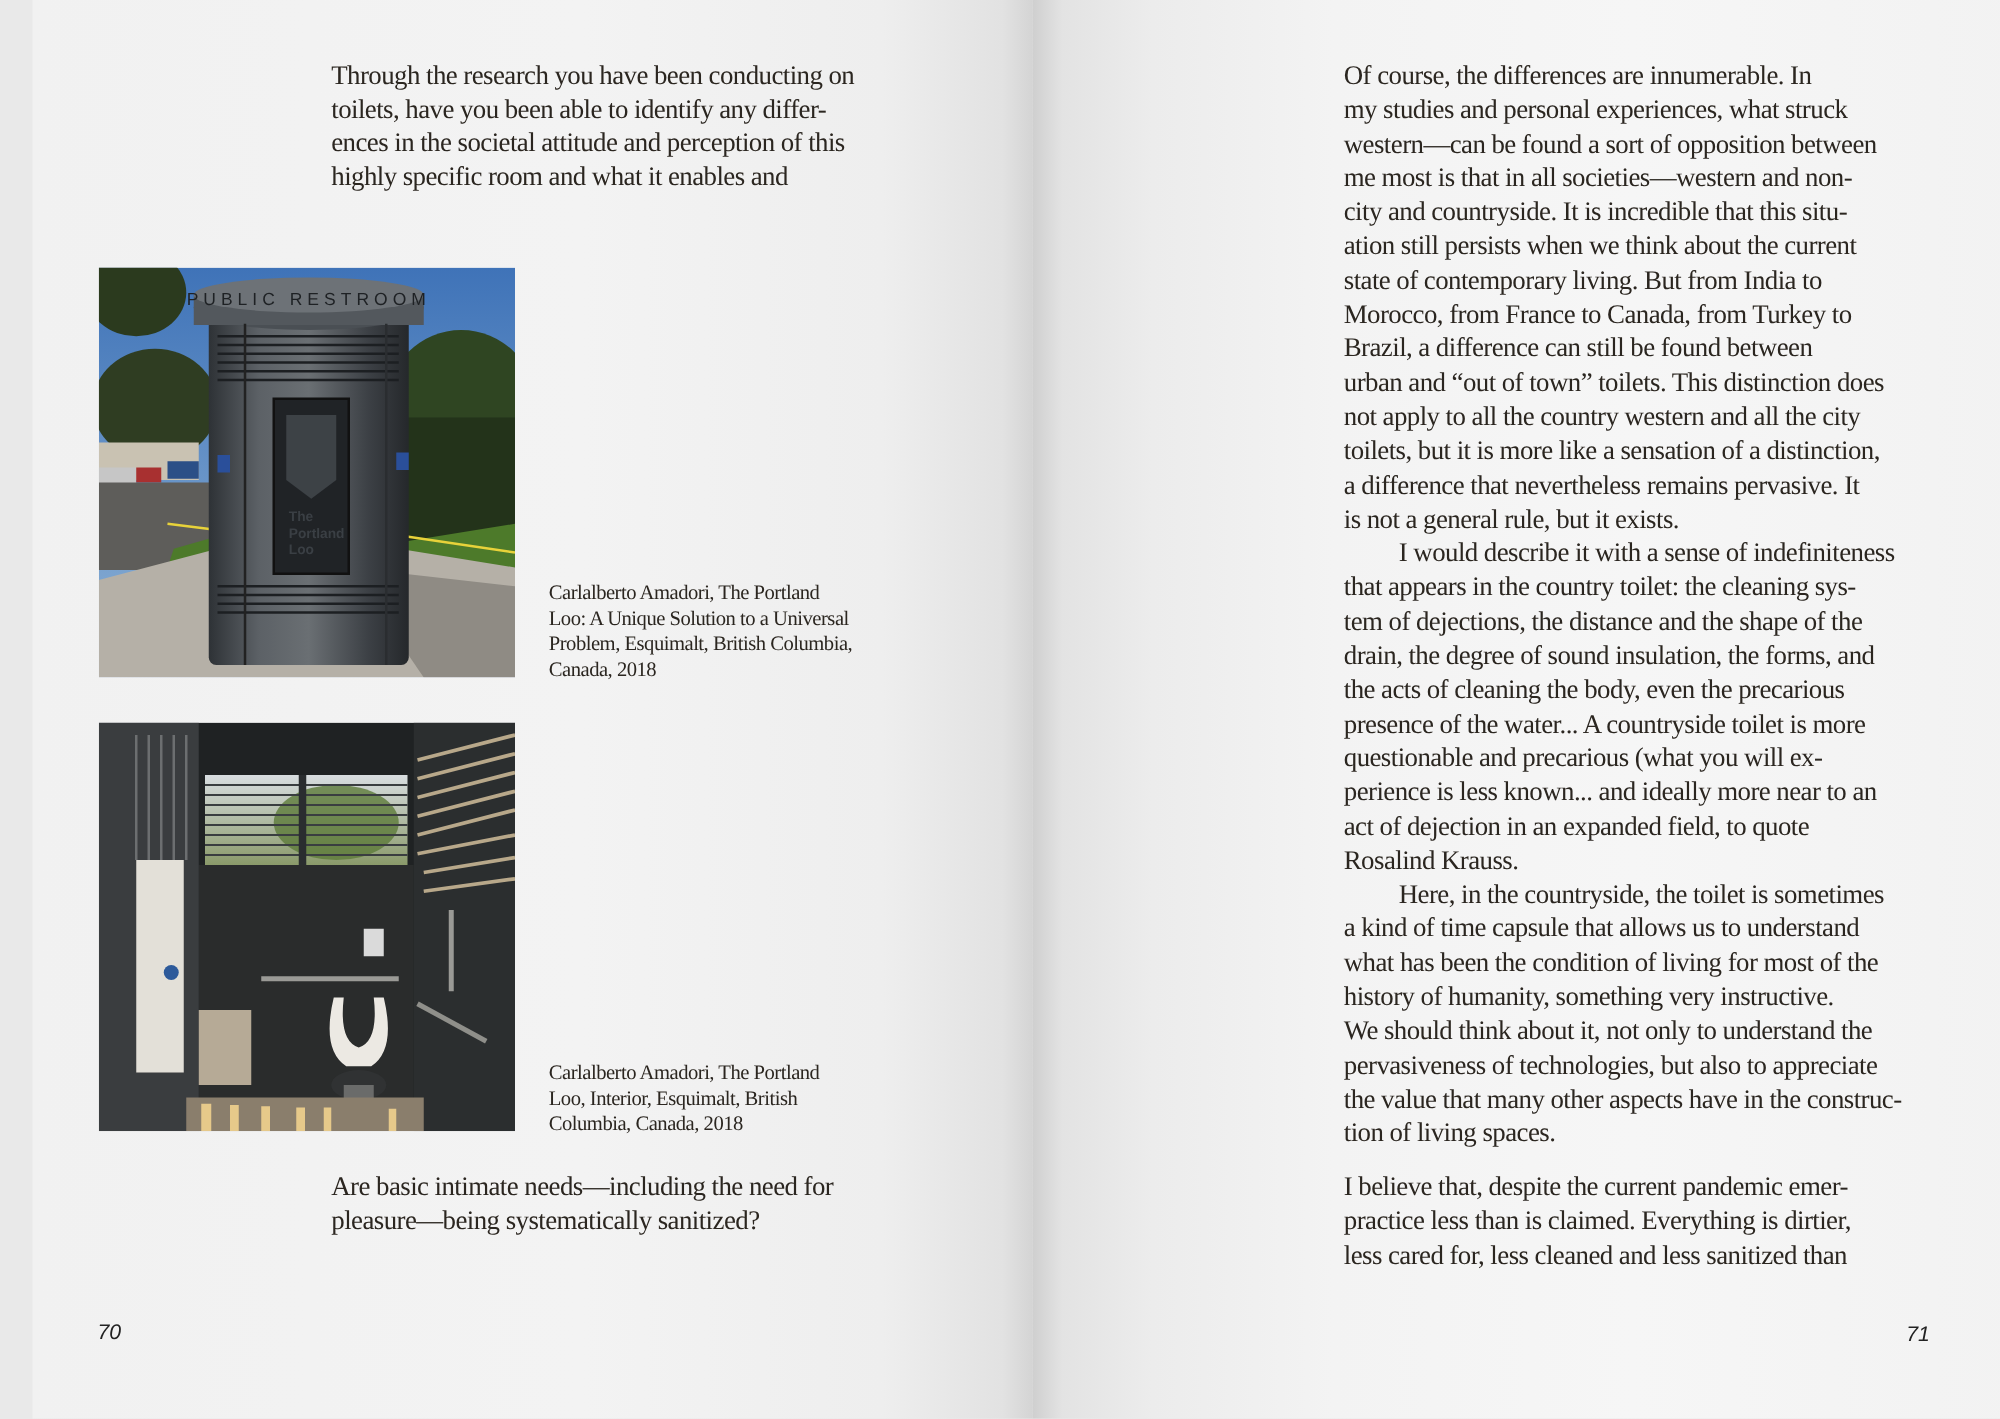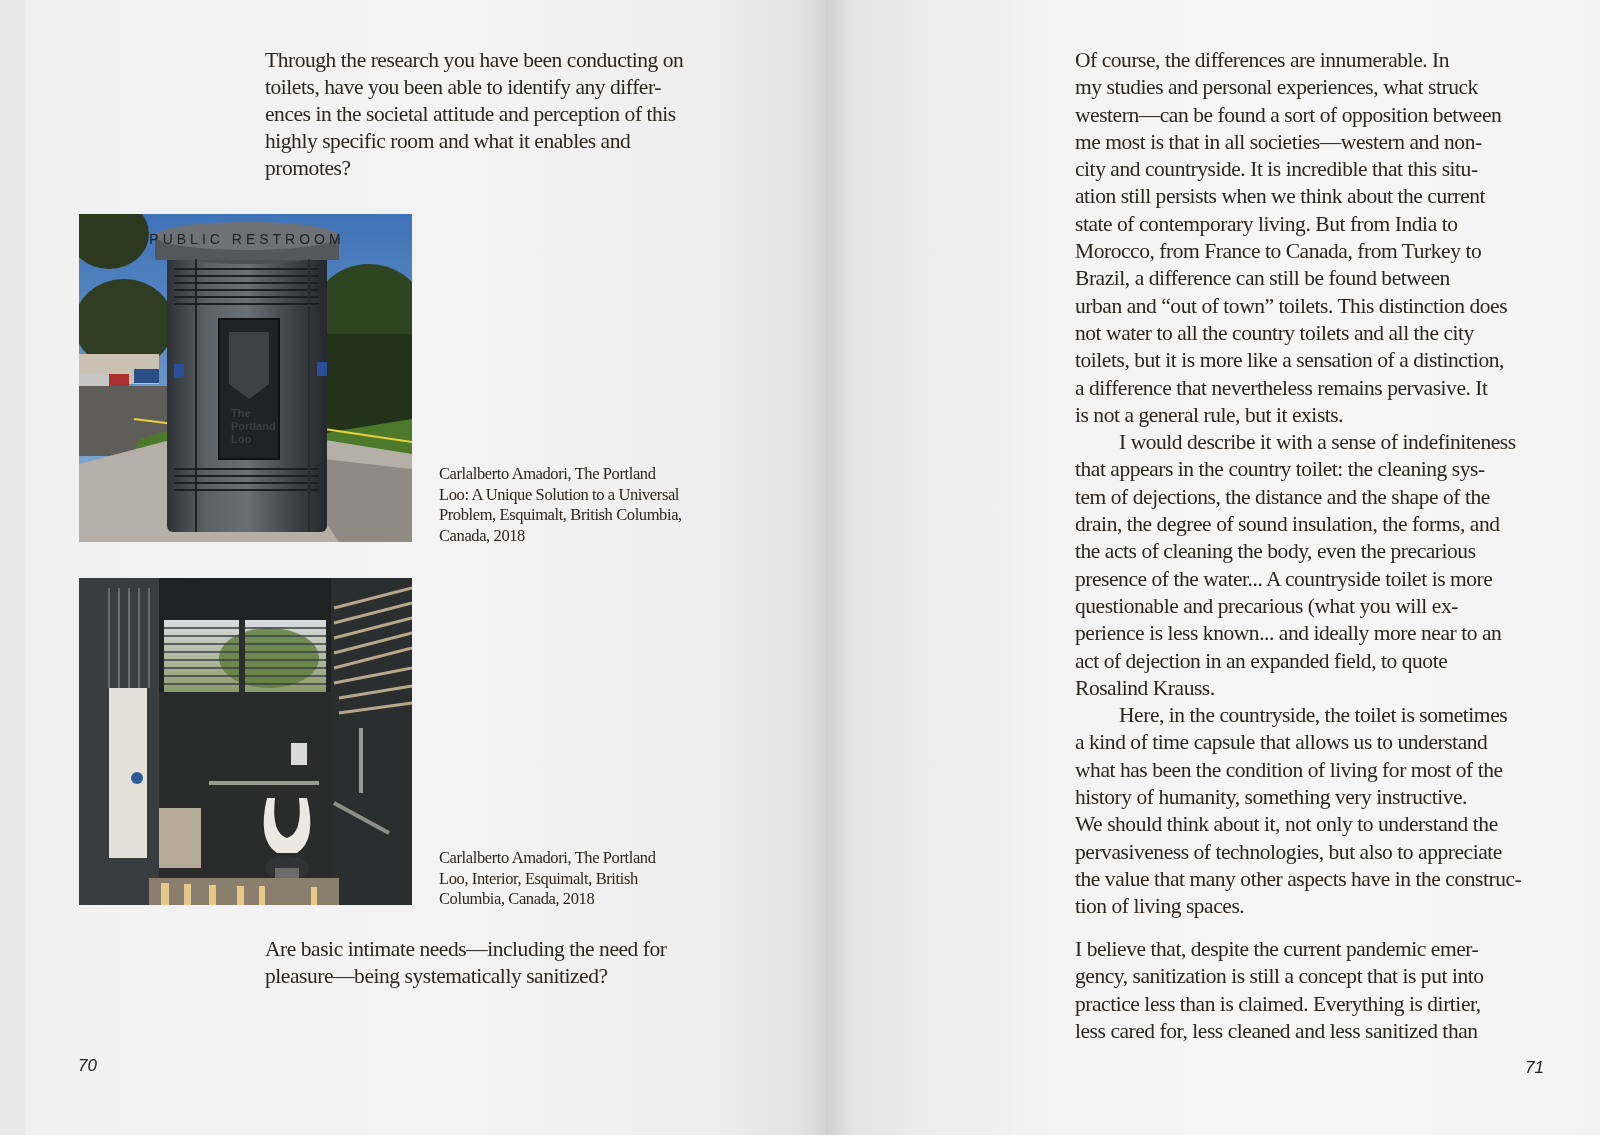--- a/index.html
+++ b/index.html
@@ -36,21 +36,20 @@
 
 <div class="spread">
 
   <div class="page page-left">
 
     <div class="text-block q-text" style="left:239px; top:47px; width:480px;">
       <span class="line">Through the research you have been conducting on</span>
       <span class="line">toilets, have you been able to identify any differ-</span>
       <span class="line">ences in the societal attitude and perception of this</span>
       <span class="line">highly specific room and what it enables and</span>
-      <span class="line">promotes?</span>
     </div>
 
     <div class="photo" style="left:53px; top:214px; width:333px; height:328px;">
       <svg width="333" height="328" viewBox="0 0 333 328" xmlns="http://www.w3.org/2000/svg">
         <defs>
           <linearGradient id="sky" x1="0" y1="0" x2="0" y2="1">
             <stop offset="0" stop-color="#3f73b8"></stop>
             <stop offset="1" stop-color="#8fb3d6"></stop>
           </linearGradient>
           <linearGradient id="cyl" x1="0" y1="0" x2="1" y2="0">
@@ -218,21 +217,21 @@
       <span class="line">Of course, the differences are innumerable. In</span>
       <span class="line">my studies and personal experiences, what struck</span>
       <span class="line">western—can be found a sort of opposition between</span>
       <span class="line">me most is that in all societies—western and non-</span>
       <span class="line">city and countryside. It is incredible that this situ-</span>
       <span class="line">ation still persists when we think about the current</span>
       <span class="line">state of contemporary living. But from India to</span>
       <span class="line">Morocco, from France to Canada, from Turkey to</span>
       <span class="line">Brazil, a difference can still be found between</span>
       <span class="line">urban and “out of town” toilets. This distinction does</span>
-      <span class="line">not water to all the country toilets and all the city</span>
+      <span class="line">not apply to all the country western and all the city</span>
       <span class="line">toilets, but it is more like a sensation of a distinction,</span>
       <span class="line">a difference that nevertheless remains pervasive. It</span>
       <span class="line">is not a general rule, but it exists.</span>
       <span class="line indent">I would describe it with a sense of indefiniteness</span>
       <span class="line">that appears in the country toilet: the cleaning sys-</span>
       <span class="line">tem of dejections, the distance and the shape of the</span>
       <span class="line">drain, the degree of sound insulation, the forms, and</span>
       <span class="line">the acts of cleaning the body, even the precarious</span>
       <span class="line">presence of the water... A countryside toilet is more</span>
       <span class="line">questionable and precarious (what you will ex-</span>
@@ -244,20 +243,19 @@
       <span class="line">what has been the condition of living for most of the</span>
       <span class="line">history of humanity, something very instructive.</span>
       <span class="line">We should think about it, not only to understand the</span>
       <span class="line">pervasiveness of technologies, but also to appreciate</span>
       <span class="line">the value that many other aspects have in the construc-</span>
       <span class="line">tion of living spaces.</span>
     </div>
 
     <div class="text-block body-text" style="left:249px; top:936px; width:480px;">
       <span class="line">I believe that, despite the current pandemic emer-</span>
-      <span class="line">gency, sanitization is still a concept that is put into</span>
       <span class="line">practice less than is claimed. Everything is dirtier,</span>
       <span class="line">less cared for, less cleaned and less sanitized than</span>
     </div>
 
     <div class="page-num" style="left:699px; top:1058px;">71</div>
   </div>
 </div>
 
 </body></html>

